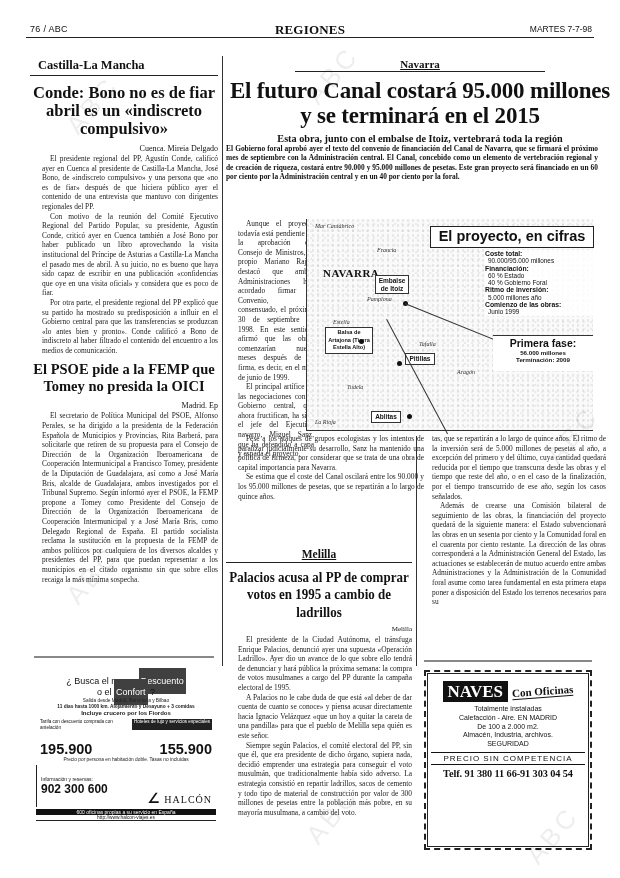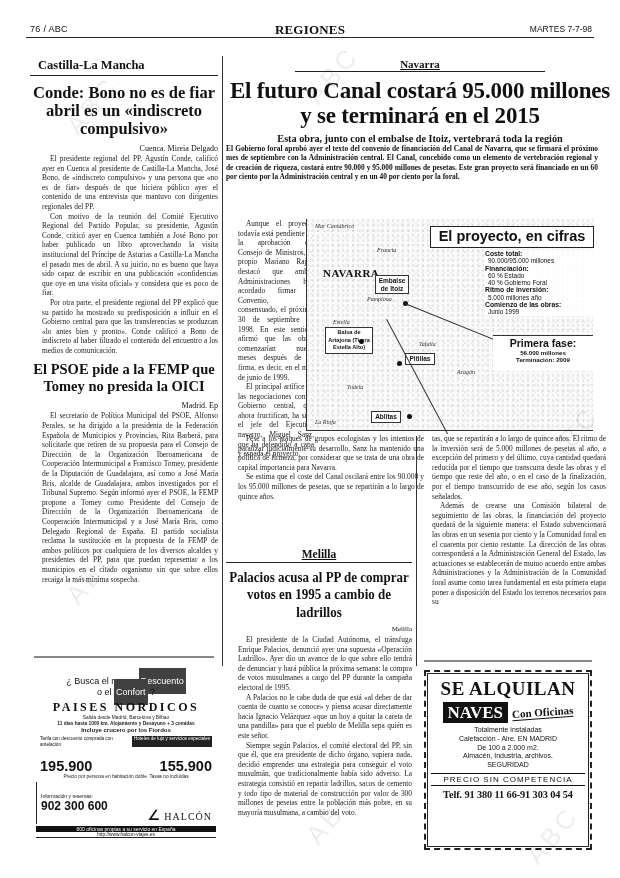--- a/index.html
+++ b/index.html
@@ -206,21 +206,20 @@
 <div class="abs ad-halcon">
   <div class="ad-q">
     <span>¿ Busca el mayor</span>
     <span class="blk">Descuento</span>
   </div>
   <div class="ad-q">
     <span>o el</span>
     <span class="blk">Confort</span>
     <span>?</span>
   </div>
-  <div class="ad-paises">PAISES NORDICOS</div>
   <div class="ad-small">Salida desde Madrid, Barcelona y Bilbao</div>
   <div class="ad-small" style="font-weight:bold">11 días hasta 1000 km. Alojamiento y Desayuno + 3 comidas</div>
   <div class="ad-small" style="font-size:6px;font-weight:bold">Incluye crucero por los Fiordos</div>
   <div class="ad-prices" style="margin-top:3px">
     <span class="ad-sub">Tarifa con descuento comprada con antelación</span>
     <span class="ad-sub-dark">Hoteles de lujo y servicios especiales</span>
   </div>
   <div class="ad-prices">
     <span class="ad-price">195.900</span>
     <span class="ad-price">155.900</span>
@@ -231,21 +230,20 @@
       <div class="ad-phone-lab">Información y reservas:</div>
       <div class="ad-phone">902 300 600</div>
     </div>
     <div class="ad-brand"><span style="font-family:'DejaVu Sans',sans-serif;font-weight:bold;font-size:14px">∠</span> <span>HALCÓN</span></div>
   </div>
   <div class="ad-footer">600 oficinas propias a su servicio en España</div>
   <div class="ad-url">http://www.halcon-viajes.es</div>
 </div>
 
 <div class="abs ad-naves">
-  <div class="big">SE ALQUILAN</div>
   <div class="row">
     <span class="naves">NAVES</span>
     <span class="con">Con Oficinas</span>
   </div>
   <div class="desc">
     <div>Totalmente instaladas</div>
     <div>Calefacción - Aire. EN MADRID</div>
     <div>De 100 a 2.000 m2.</div>
     <div>Almacén, Industria, archivos.</div>
     <div>SEGURIDAD</div>

